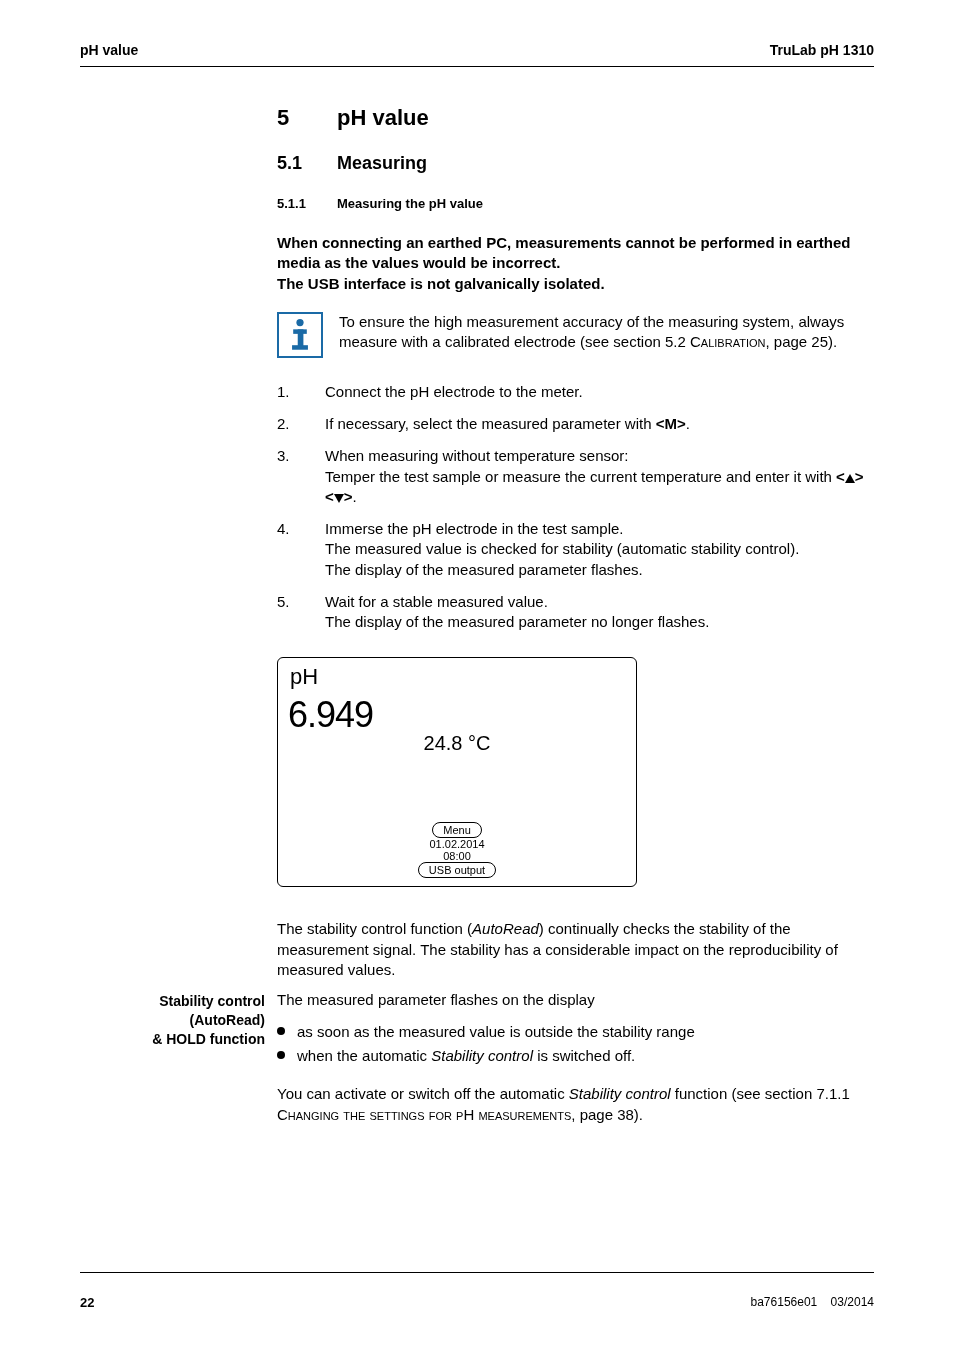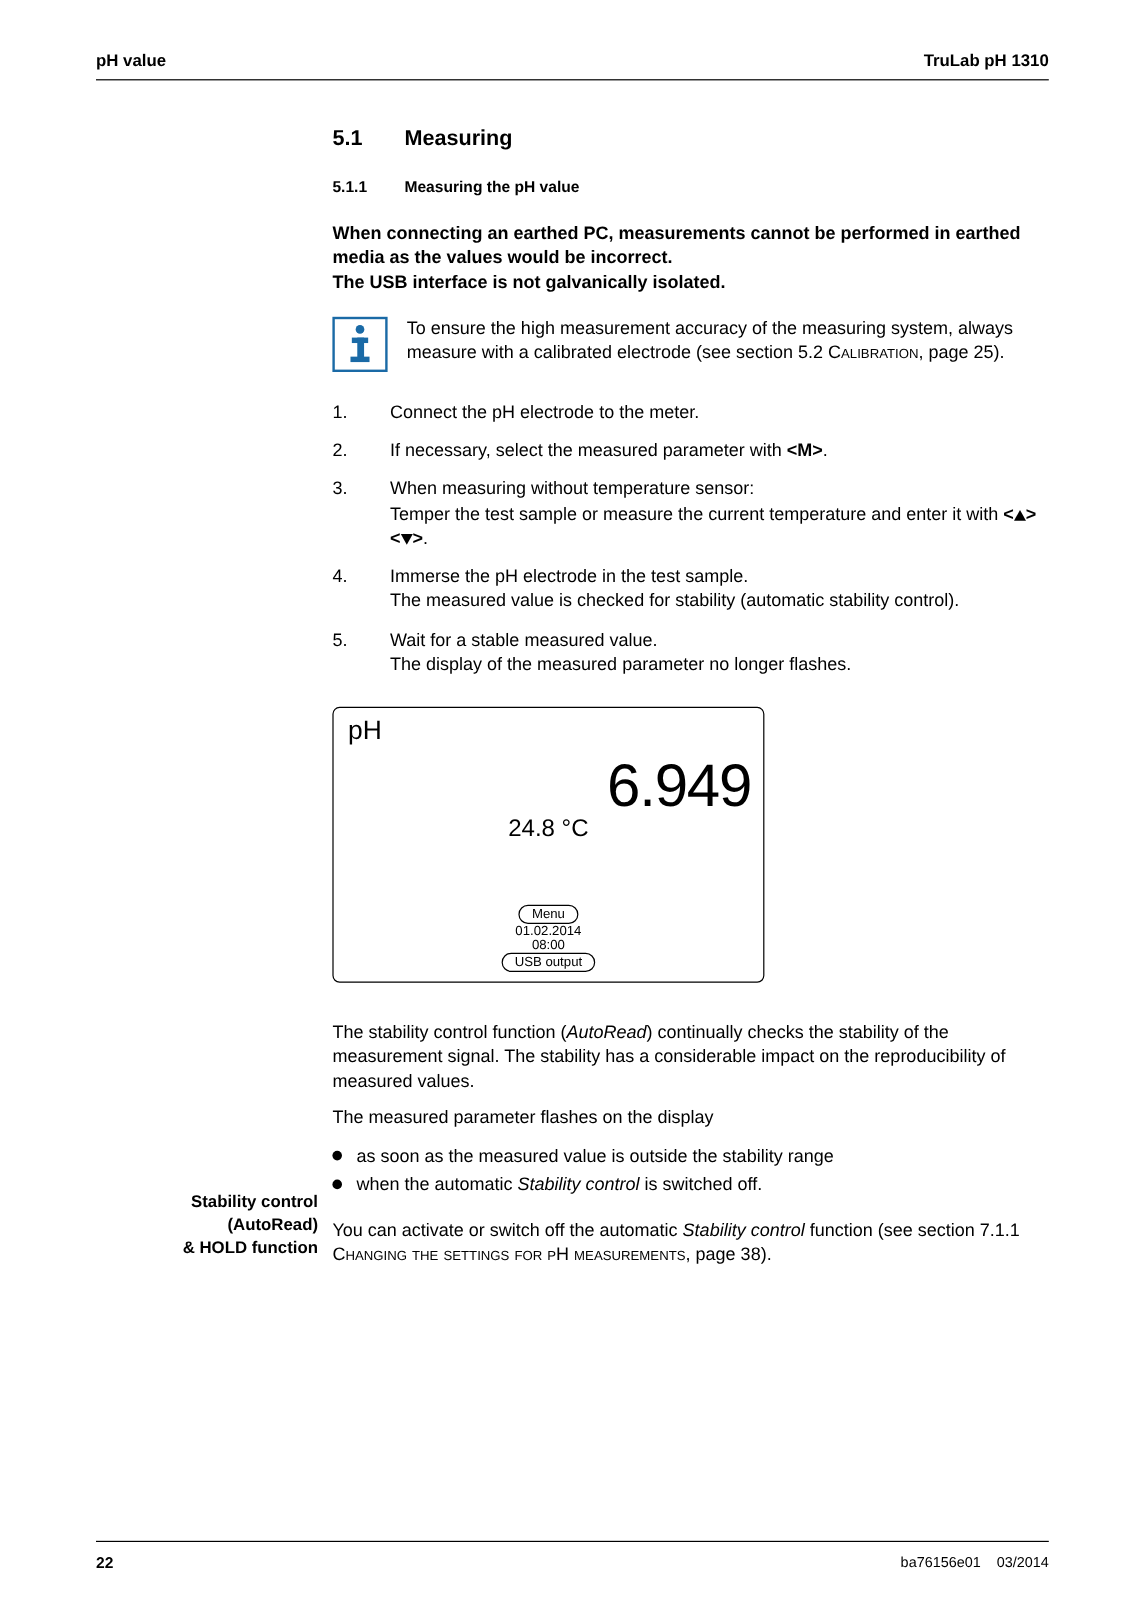--- a/index.html
+++ b/index.html
@@ -117,22 +117,22 @@
     font-family: Arial, Helvetica, sans-serif;
   }
   .disp-label {
     font-size: 22px;
     font-weight: normal;
     position: absolute;
     top: 6px;
     left: 12px;
   }
   .disp-value {
-    font-size: 50px;
-    text-align: right;
+    font-size: 36px;
+    text-align: left;
     margin-top: 28px;
     letter-spacing: -1px;
   }
   .disp-temp {
     font-size: 20px;
     text-align: center;
     margin-top: -4px;
   }
   .disp-footer {
     position: absolute;
@@ -186,21 +186,21 @@
     height: 8px;
     background: #000;
     border-radius: 50%;
   }
   .footer {
     position: absolute;
     bottom: 40px;
     left: 80px;
     right: 80px;
     border-top: 1px solid #000;
-    padding-top: 10px;
+    padding-top: 22px;
     display: flex;
     justify-content: space-between;
     font-size: 12px;
   }
   .footer .page {
     font-weight: bold;
     font-size: 13px;
   }
   .italic {
     font-style: italic;
@@ -225,20 +225,23 @@
 </head>
 <body>
 
 <div class="header">
   <span>pH value</span>
   <span>TruLab pH 1310</span>
 </div>
 
 <div class="main-col">
 
+  <h1>
+    <span class="num">5</span><span>pH value</span>
+  </h1>
 
   <h2>
     <span class="num">5.1</span><span>Measuring</span>
   </h2>
 
   <h3>
     <span class="num">5.1.1</span><span>Measuring the pH value</span>
   </h3>
 
   <div class="bold-block">
@@ -265,20 +268,21 @@
     <li>
       <span>If necessary, select the measured parameter with </span><span class="keycap">&lt;M&gt;</span><span>.</span>
     </li>
     <li>
       <span>When measuring without temperature sensor:</span><br>
       <span>Temper the test sample or measure the current temperature and enter it with </span><span class="keycap"><span>&lt;</span><span class="triangle-up"></span><span>&gt;</span></span><span class="keycap"><span> &lt;</span><span class="triangle-down"></span><span>&gt;</span></span><span>.</span>
     </li>
     <li>
       <span>Immerse the pH electrode in the test sample.</span><br>
       <span>The measured value is checked for stability (automatic stability control).</span><br>
+      <span>The display of the measured parameter flashes.</span>
     </li>
     <li>
       <span>Wait for a stable measured value.</span><br>
       <span>The display of the measured parameter no longer flashes.</span>
     </li>
   </ol>
 
   <div class="display-box">
     <div class="disp-label">pH</div>
     <div class="disp-value">6.949</div>

